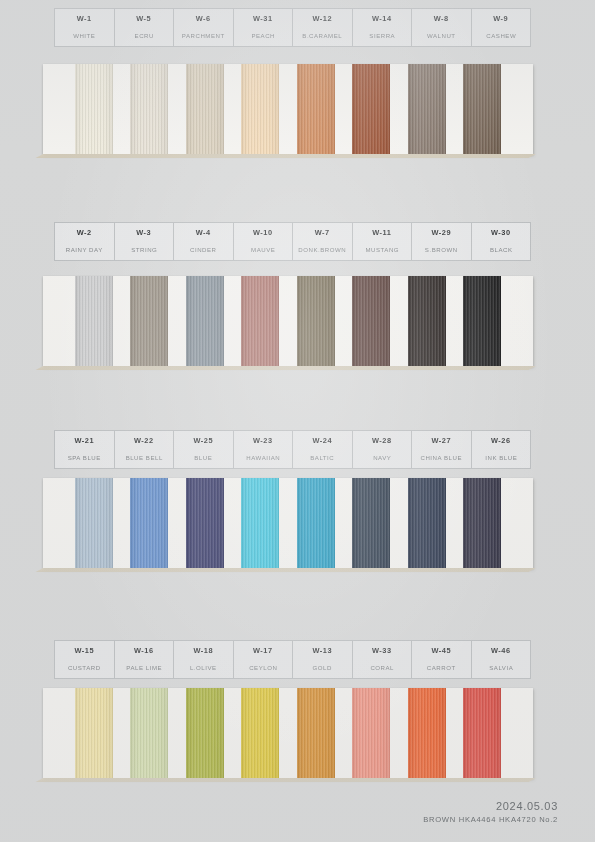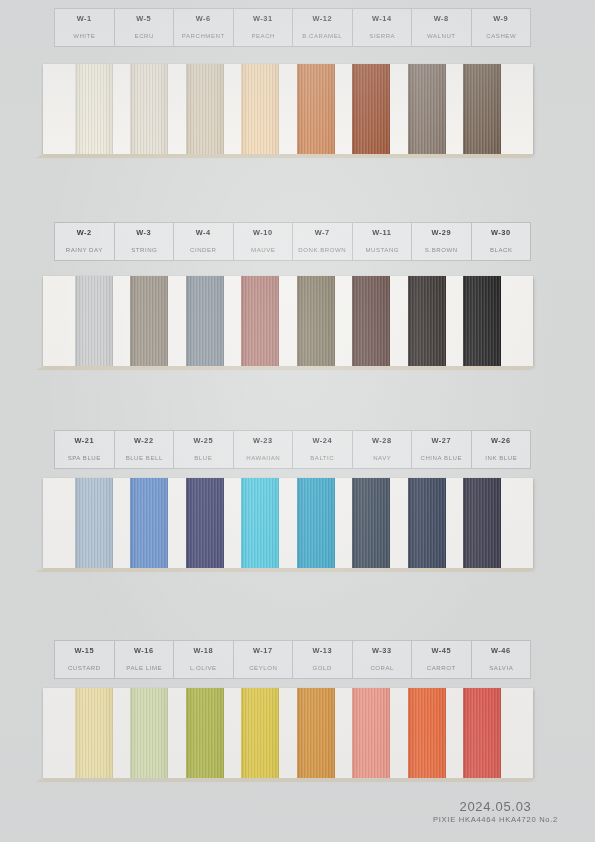--- a/index.html
+++ b/index.html
@@ -137,25 +137,24 @@
 
   
   .footer {
     position: absolute;
     right: 37px;
     bottom: 16px;
     text-align: right;
     z-index: 6;
   }
   .footer-date {
-    font-size: 13px;
+    font-size: 11px;
     color: #6e7275;
     letter-spacing: 0.7px;
     line-height: 13px;
-    text-align: center;
   }
   .footer-ref {
     font-size: 7.6px;
     color: #6e7275;
     letter-spacing: 0.7px;
     line-height: 13px;
   }
 </style>
 </head>
 <body style="background: rgb(214, 215, 215);">
@@ -417,18 +416,18 @@
         </div>
       <div class="swatch-slot">
           <div class="swatch" style="background: rgb(217, 55, 44);"></div>
         </div>
       <div class="strip-pad"></div>
     </div>
   </div>
 
   <div class="footer">
     <div class="footer-date">2024.05.03</div>
-    <div class="footer-ref">PIXIE HKA4464 HKA4720   No.2</div>
+    <div class="footer-ref">BROWN HKA4464 HKA4720   No.2</div>
   </div>
 
 </div>
 
 <div class="paper-tint"></div>
 
 </body></html>

